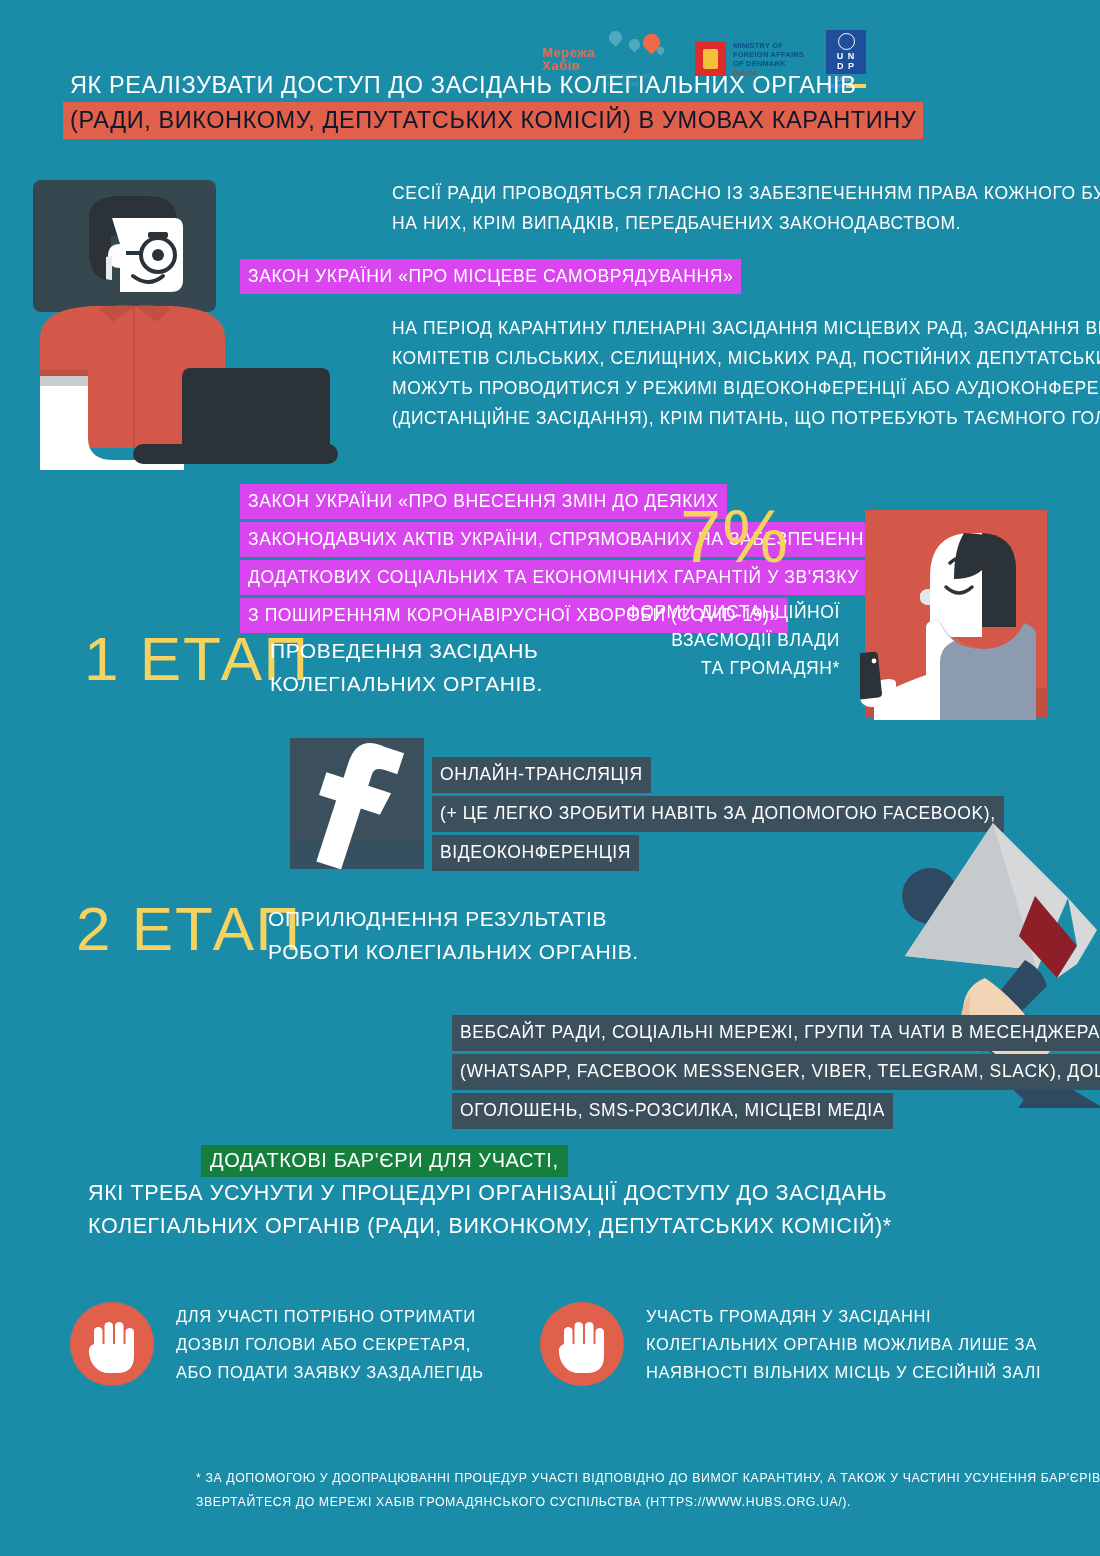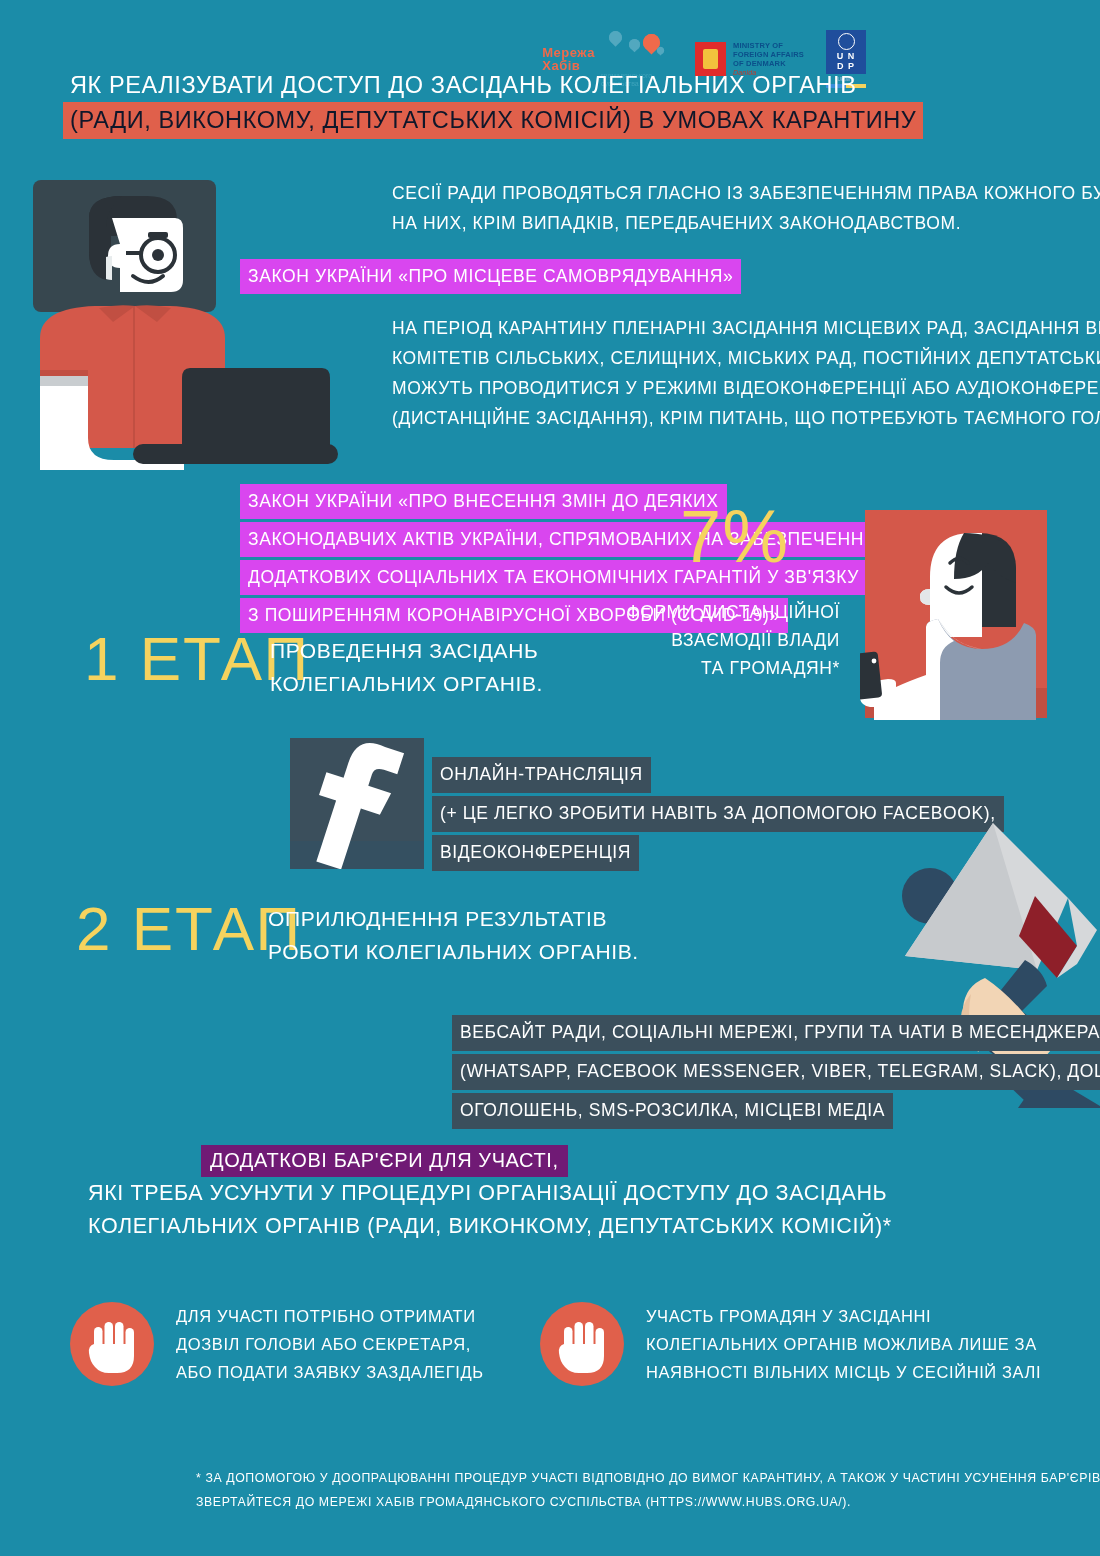--- a/index.html
+++ b/index.html
@@ -95,21 +95,21 @@
     font-family: "Liberation Sans Narrow", "Liberation Sans", sans-serif;
     font-stretch: condensed; letter-spacing: 1px;
   }
   #pct-caption { position: absolute; text-align: right; }
   #pct-caption .line { font-size: 17.5px; line-height: 28px; }
 
   
   #barriers { position: absolute; left: 88px; top: 1145px; }
   #barriers .line { font-size: 21.5px; line-height: 33px; }
   #barriers .hl {
-    background: #701a75; display: inline-block; padding: 2px 9px 3px 9px;
+    background: #15803d; display: inline-block; padding: 2px 9px 3px 9px;
     font-size: 20px; line-height: 27px; margin-left: 113px;
   }
 
   
   .barrier { position: absolute; display: flex; align-items: flex-start; gap: 22px; }
   .hand-circle {
     width: 84px; height: 84px; border-radius: 50%; background: #e0604b;
     position: relative; flex: none;
   }
   .barrier-text .line { font-size: 16.5px; line-height: 28px; }

